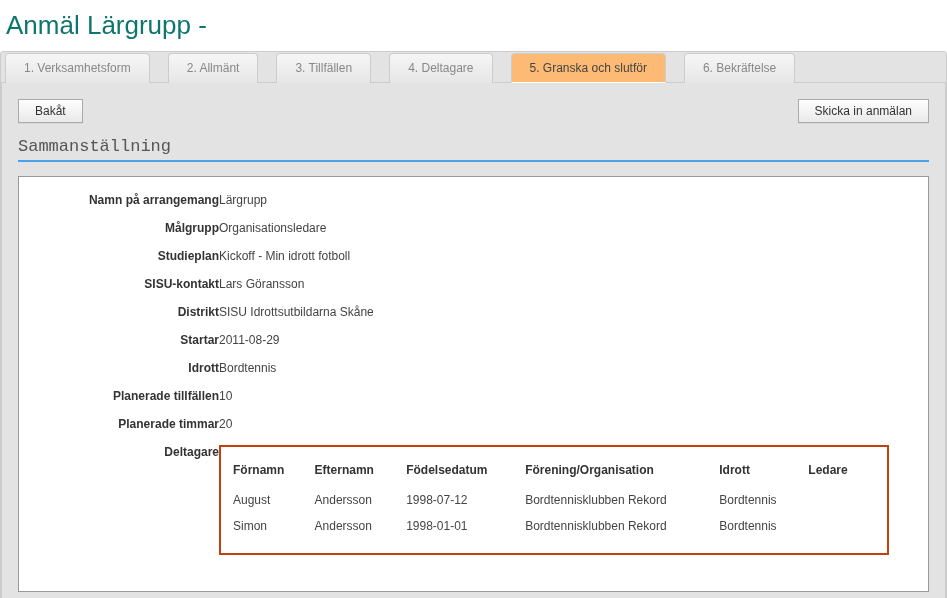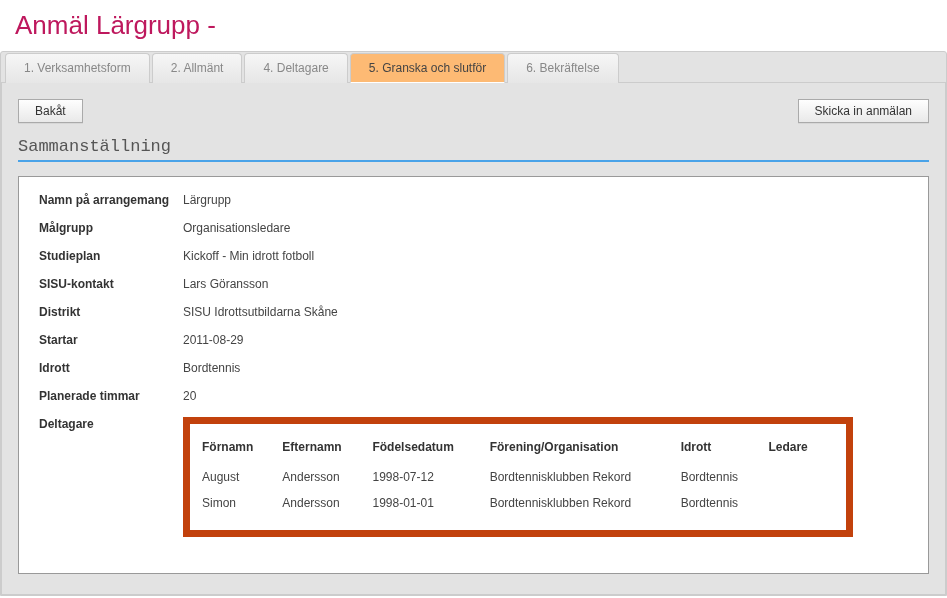--- a/index.html
+++ b/index.html
@@ -6,35 +6,36 @@
   body {
     margin: 0;
     font-family: Tahoma, Arial, sans-serif;
     font-size: 12px;
     color: #333;
     background: #fff;
     width: 947px;
   }
   .page-title {
     font-size: 26px;
-    color: #be185d;
+    color: #0f766e;
     font-weight: normal;
-    padding: 10px 6px 10px 15px;
+    padding: 10px 6px 10px 6px;
   }
   .tabs-wrap {
     background: #e3e3e3;
     border: 1px solid #ccc;
     border-top-left-radius: 3px;
     border-top-right-radius: 3px;
     padding: 0;
   }
   .tabs {
     display: flex;
     padding: 0 4px;
     border-bottom: 1px solid #ccc;
+    gap: 16px;
   }
   .tab {
     padding: 7px 18px;
     margin-right: 2px;
     border: 1px solid #ccc;
     border-bottom: none;
     background: linear-gradient(#f6f6f6, #e6e6e6);
     color: #888;
     font-size: 12px;
     border-top-left-radius: 4px;
@@ -82,29 +83,30 @@
   .summary-panel {
     background: #fff;
     border: 1px solid #999;
     padding: 16px 20px 22px 20px;
   }
   .row {
     display: flex;
     margin-bottom: 14px;
   }
   .row .label {
-    width: 144px;
+    width: 180px;
     font-weight: bold;
     color: #333;
+    text-align: right;
   }
   .row .value {
     color: #444;
   }
   .inner-table-wrap {
-    border: 7px solid #c2410c;
+    border: 2px solid #c2410c;
     padding: 10px 12px 14px 12px;
     width: 670px;
   }
   .itable {
     border-collapse: collapse;
     width: 100%;
     font-size: 12px;
   }
   .itable th {
     text-align: left;
@@ -119,20 +121,21 @@
 </style>
 </head>
 <body>
 
 <div class="page-title">Anmäl Lärgrupp -</div>
 
 <div class="tabs-wrap">
   <div class="tabs">
     <div class="tab">1. Verksamhetsform</div>
     <div class="tab">2. Allmänt</div>
+    <div class="tab">3. Tillfällen</div>
     <div class="tab">4. Deltagare</div>
     <div class="tab active">5. Granska och slutför</div>
     <div class="tab">6. Bekräftelse</div>
   </div>
 
   <div class="body-area">
     <div class="btn-row">
       <button class="btn">Bakåt</button>
       <button class="btn">Skicka in anmälan</button>
     </div>
@@ -162,20 +165,24 @@
         <div class="label">Distrikt</div>
         <div class="value">SISU Idrottsutbildarna Skåne</div>
       </div>
       <div class="row">
         <div class="label">Startar</div>
         <div class="value">2011-08-29</div>
       </div>
       <div class="row">
         <div class="label">Idrott</div>
         <div class="value">Bordtennis</div>
+      </div>
+      <div class="row">
+        <div class="label">Planerade tillfällen</div>
+        <div class="value">10</div>
       </div>
       <div class="row">
         <div class="label">Planerade timmar</div>
         <div class="value">20</div>
       </div>
 
       <div class="row" style="align-items:flex-start;">
         <div class="label">Deltagare</div>
         <div class="inner-table-wrap">
           <table class="itable">

